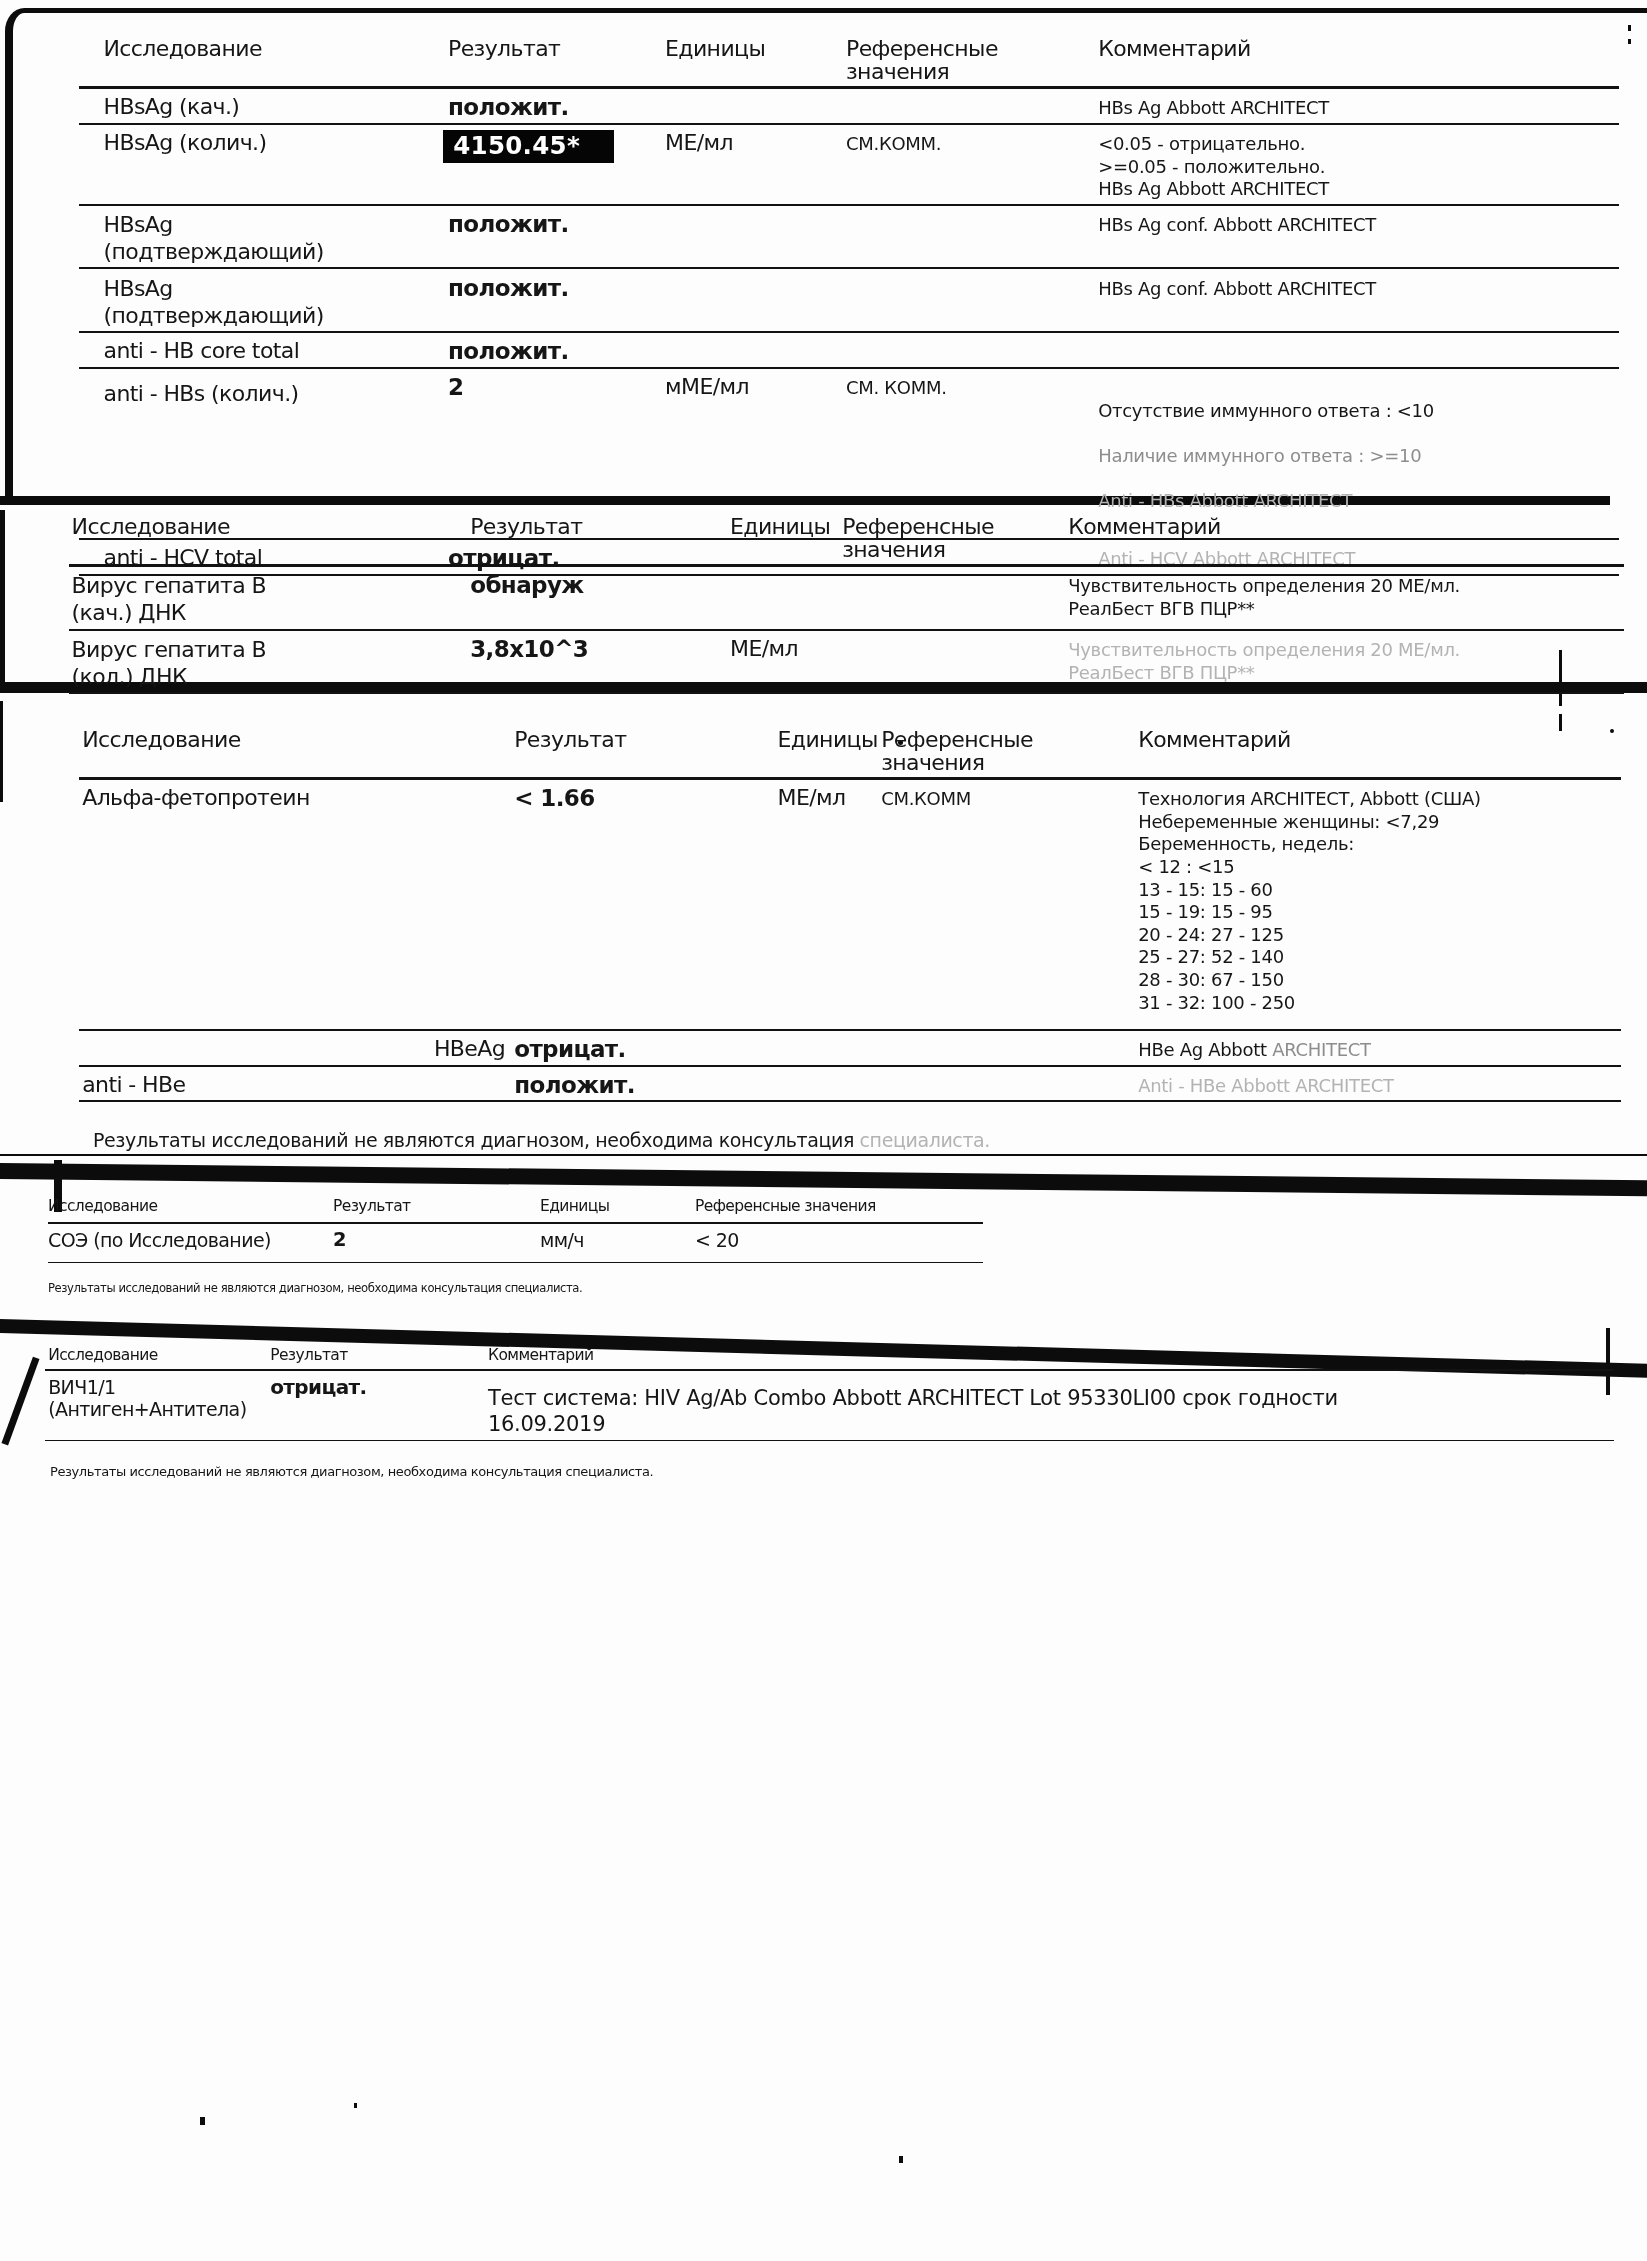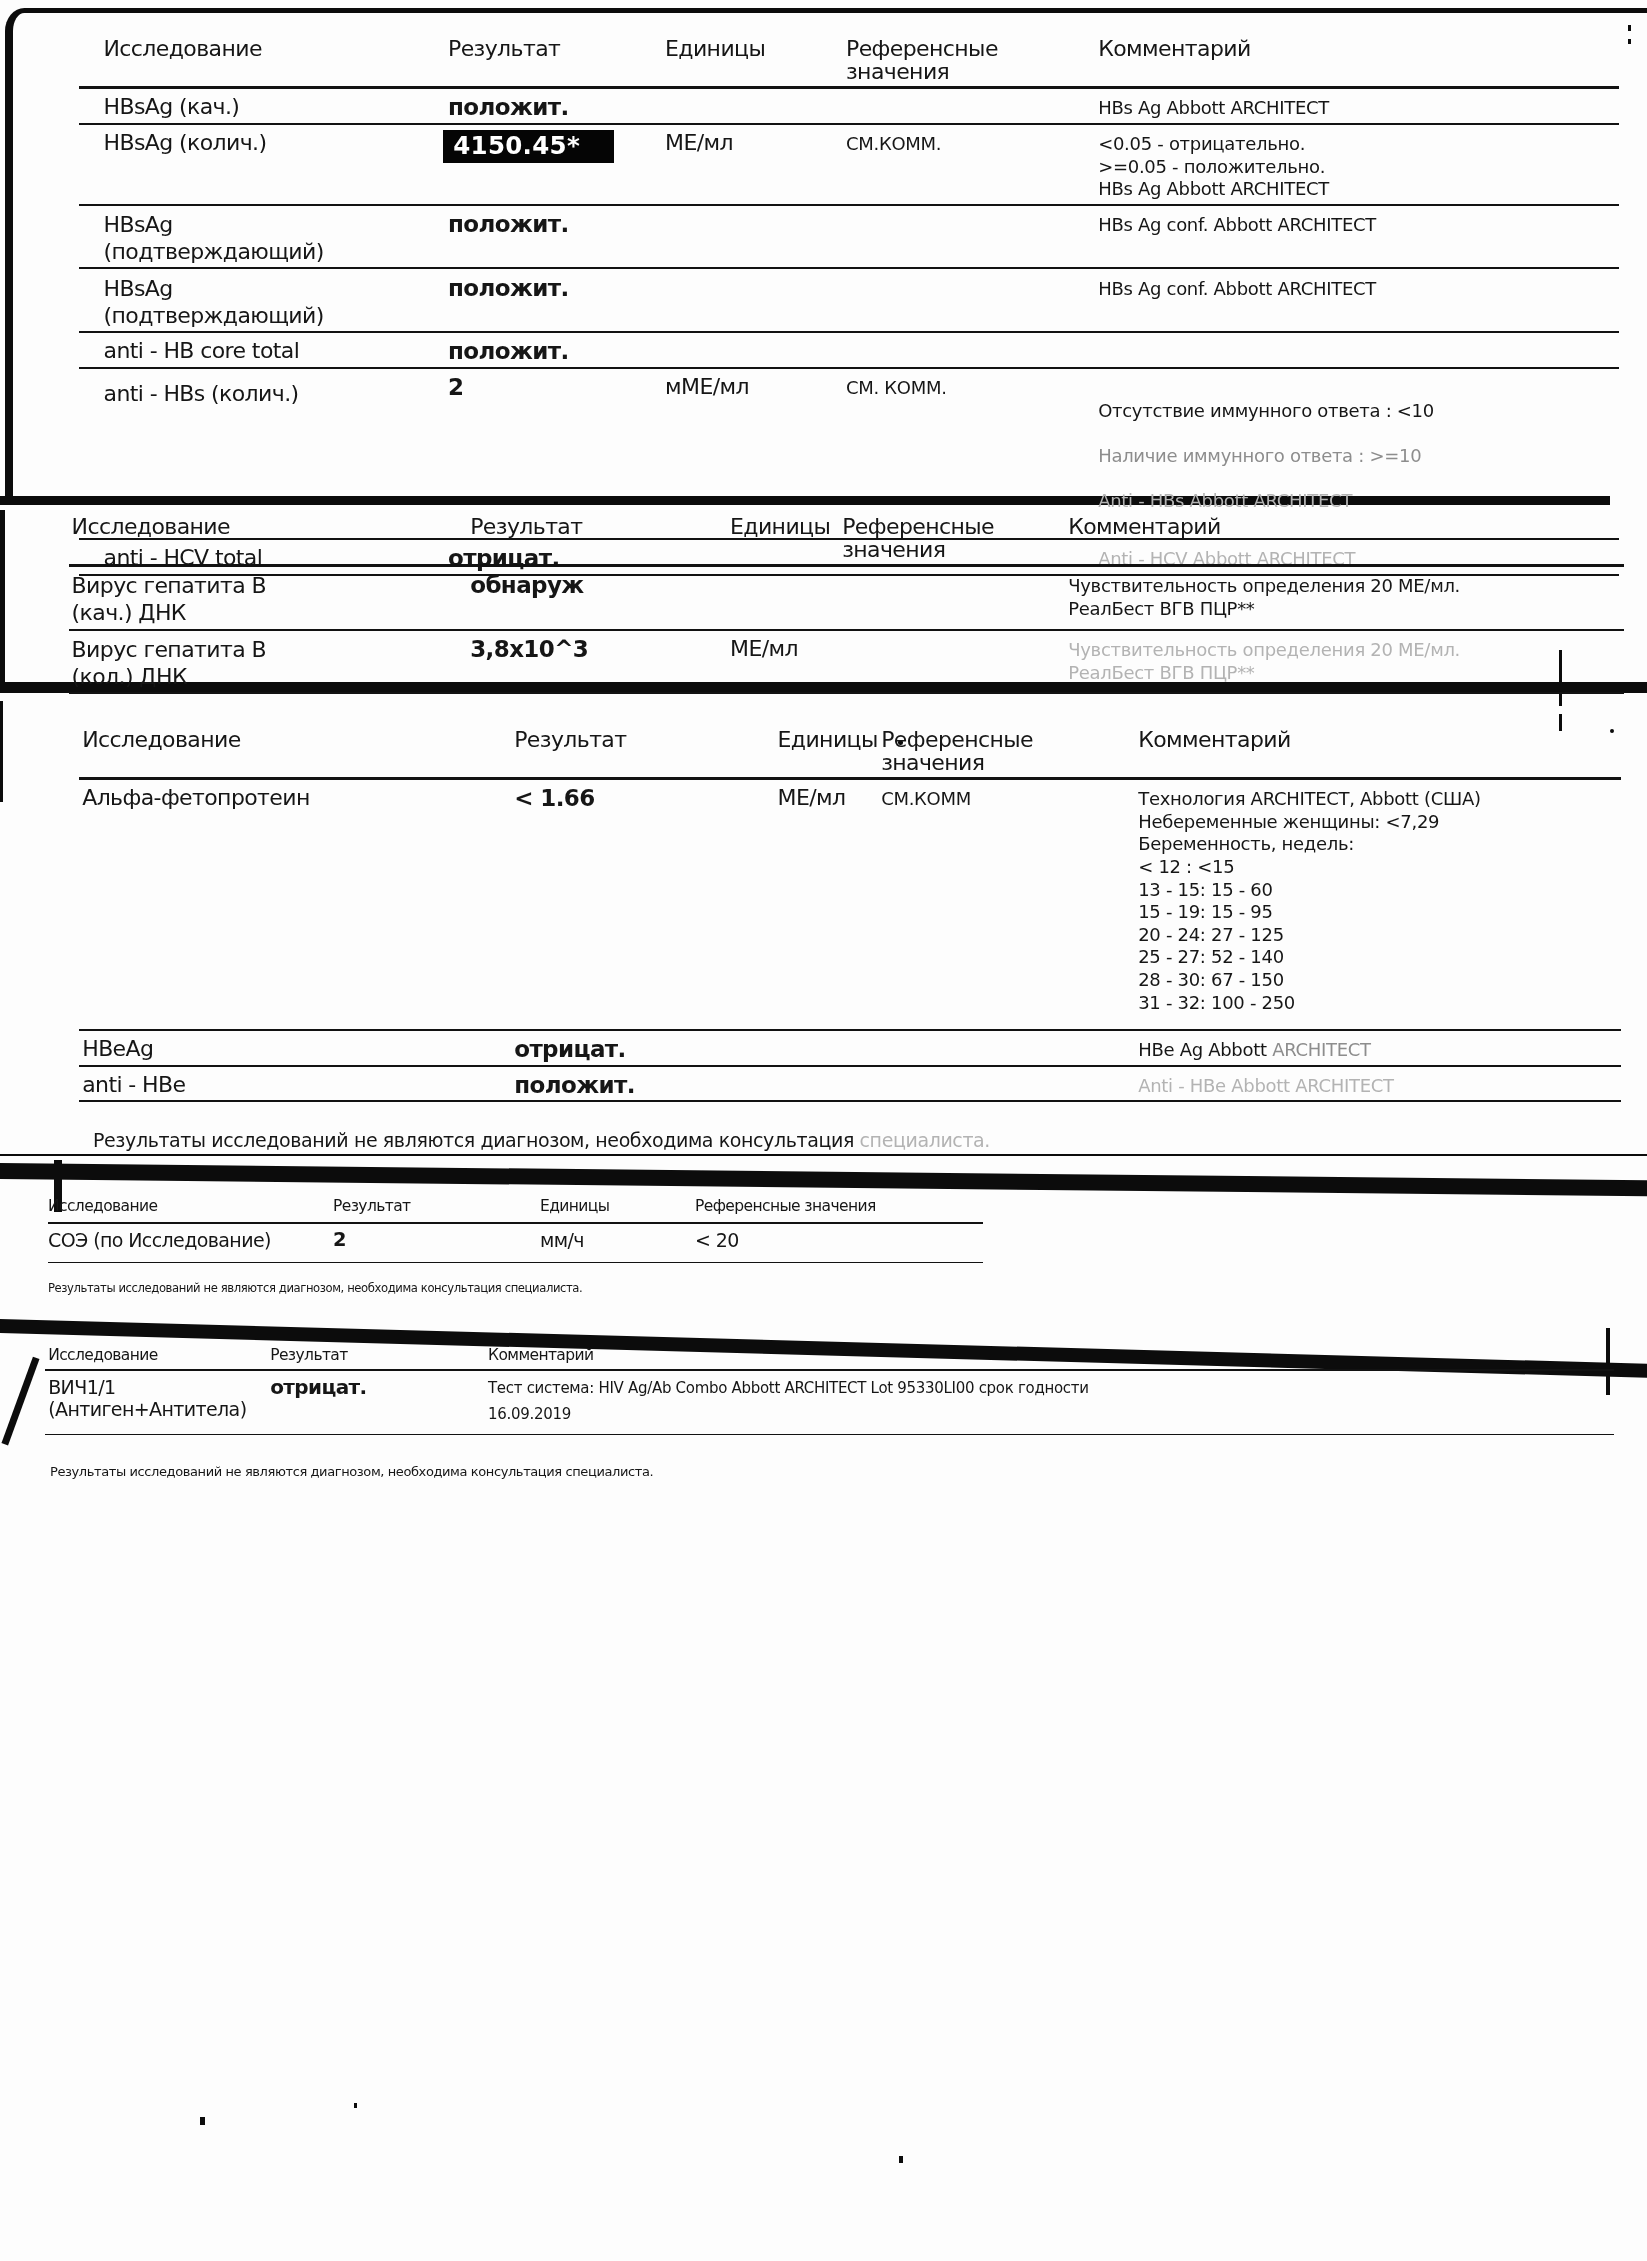--- a/index.html
+++ b/index.html
@@ -24,21 +24,21 @@
   .t4 .row.head{border-bottom-width:2.6px;}
   .t5 .row{grid-template-columns:220px 223px 1127px;border-bottom-width:1.9px;}
   .t5 .row.head{border-bottom-width:2.6px;}
 
   .t4 .c{font-size:19px;line-height:22px;}
   .t4 .row.head .c{font-size:15.5px;line-height:18px;}
   .t4 .c.res{font-size:19.4px;}
   .t5 .c{font-size:19px;line-height:22px;}
   .t5 .row.head .c{font-size:15.5px;line-height:18px;}
   .t5 .c.res{font-size:20px;}
-  .t5 .c.com{font-size:15px;line-height:26px;padding-top:4px;letter-spacing:-0.3px;}
+  .t5 .c.com{font-size:21px;line-height:26px;padding-top:14px;letter-spacing:-0.3px;}
 
   .hl{display:inline-block;background:#050505;color:#ffffff;font-weight:bold;
       font-size:24.5px;line-height:27px;padding:1.9px 34px 3.9px 10.3px;letter-spacing:0.3px;}
 
   .disc{position:absolute;font-size:19px;letter-spacing:-0.4px;white-space:nowrap;}
   .disc.sm{font-size:11.6px;}
   .disc.sm2{font-size:13px;}
 
   .fade-mid{color:#8d8d8d;}
   .fade-strong{color:#b3b3b3;filter:blur(0.3px);}
@@ -189,21 +189,21 @@
 Беременность, недель:
 &lt; 12 : &lt;15
 13 - 15: 15 - 60
 15 - 19: 15 - 95
 20 - 24: 27 - 125
 25 - 27: 52 - 140
 28 - 30: 67 - 150
 31 - 32: 100 - 250</div>
     </div>
     <div class="row" style="min-height:35px;">
-      <div class="c" style="padding-left:3.2px;">HBeAg</div>
+      <div class="c" style="padding-left:3.2px;text-align:right;">HBeAg</div>
       <div class="c res" style="padding-left:5.2px;">отрицат.</div>
       <div class="c"></div>
       <div class="c"></div>
       <div class="c com" style="padding-left:5.2px;"><span>HBe Ag Abbott </span><span class="fade-mid">ARCHITECT</span></div>
     </div>
     <div class="row" style="min-height:34px;">
       <div class="c" style="padding-left:3.2px;">anti - HBe</div>
       <div class="c res" style="padding-left:5.2px;">положит.</div>
       <div class="c"></div>
       <div class="c"></div>

